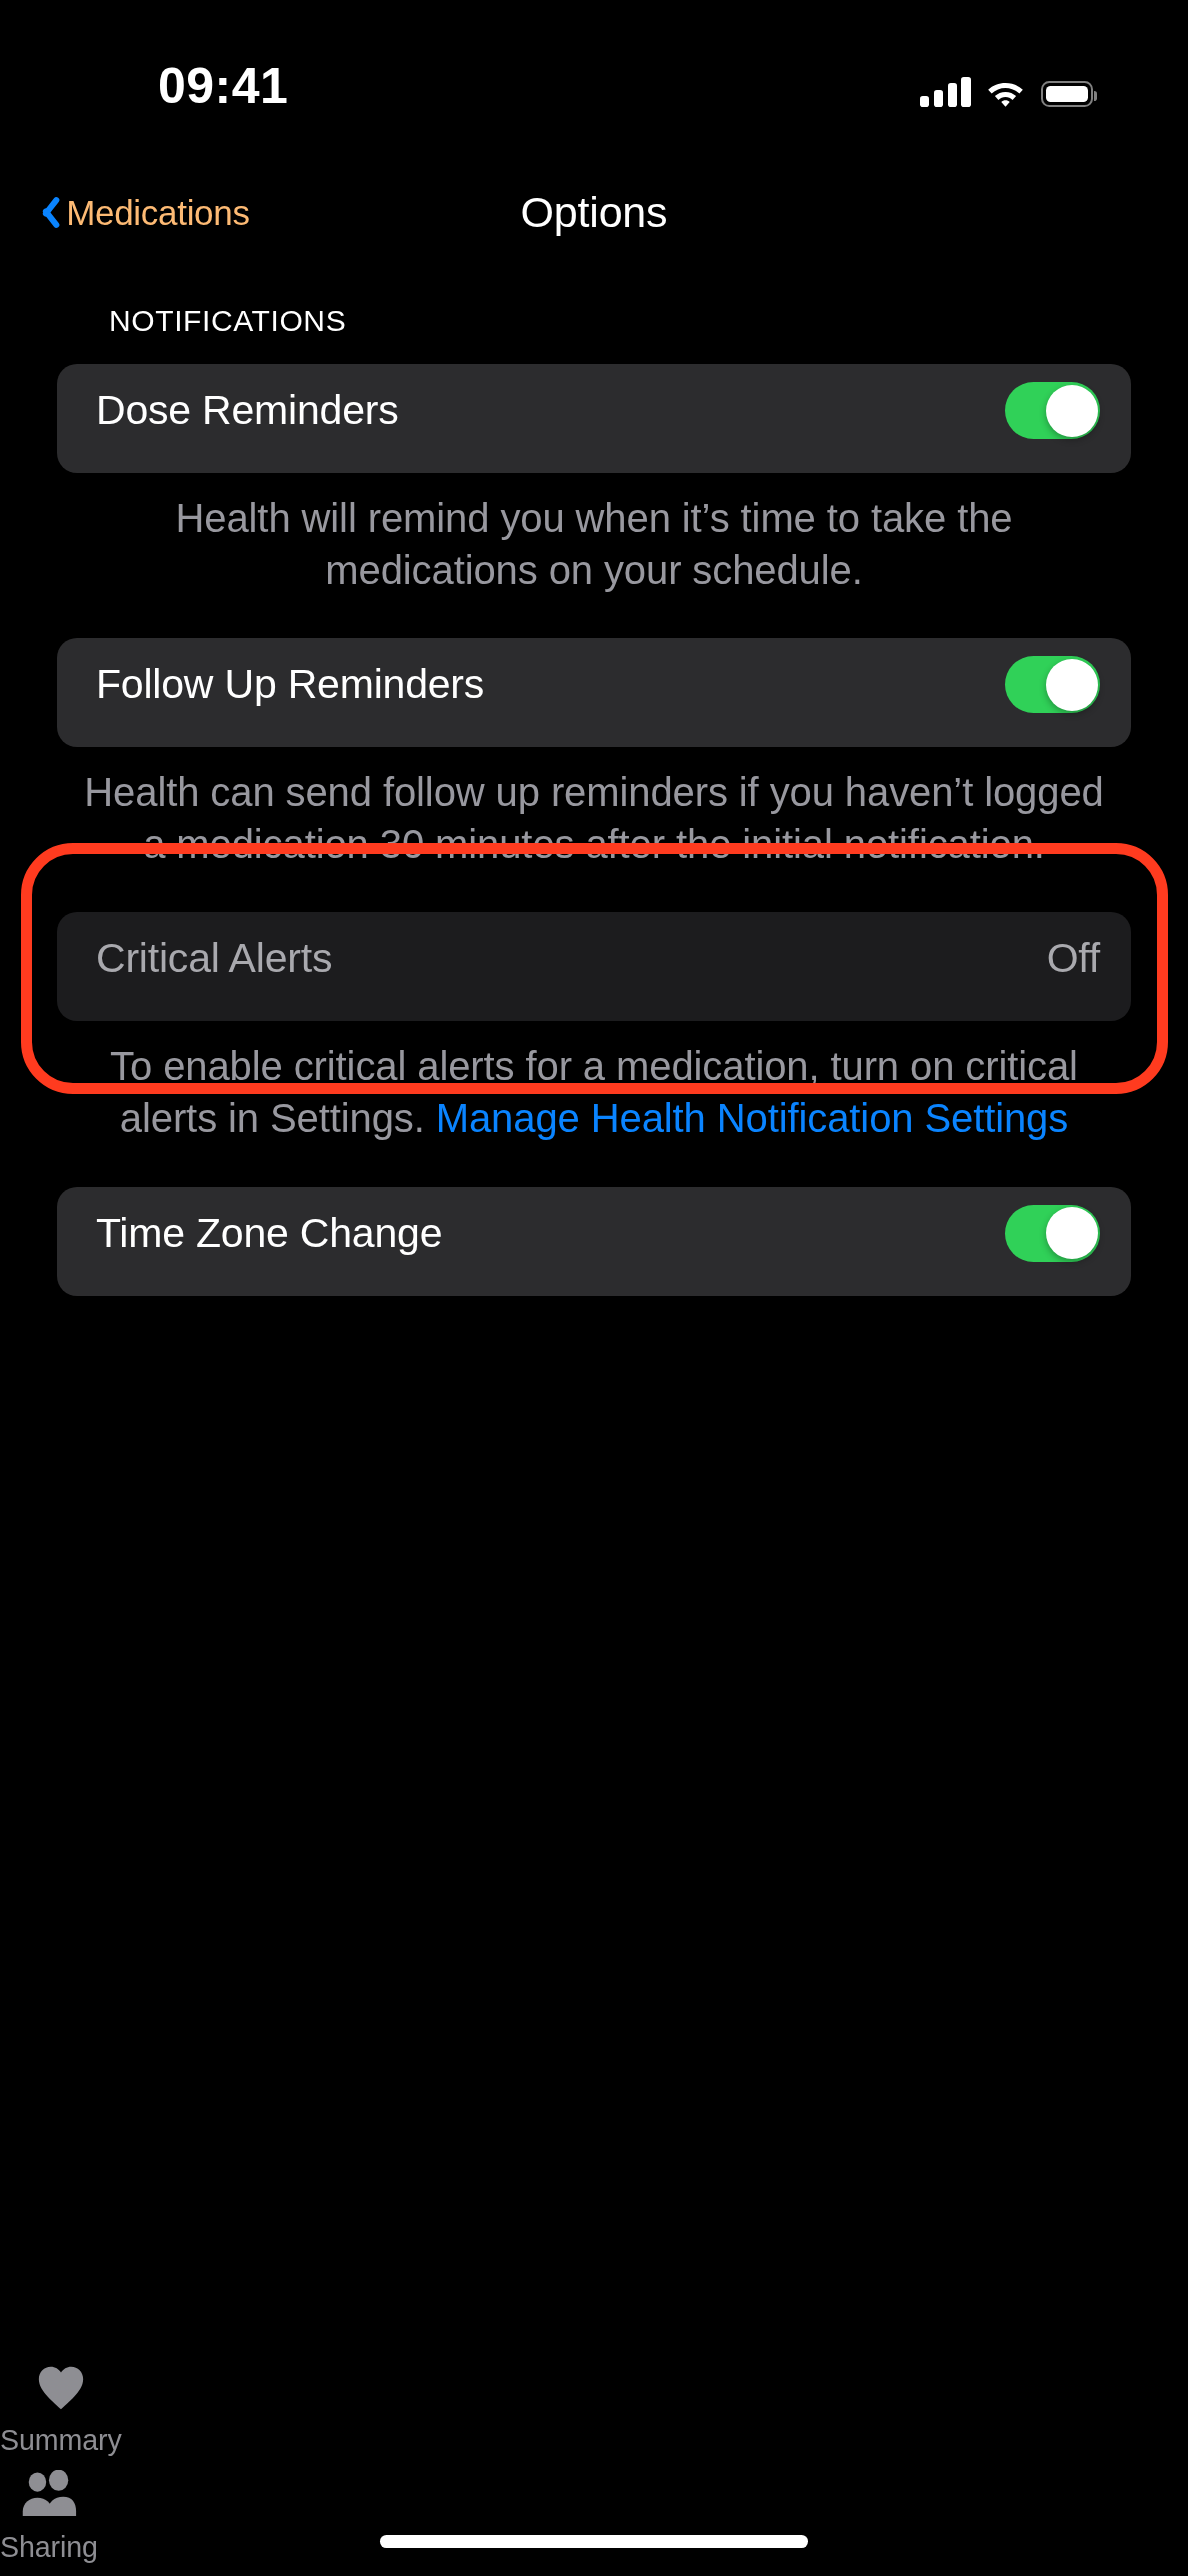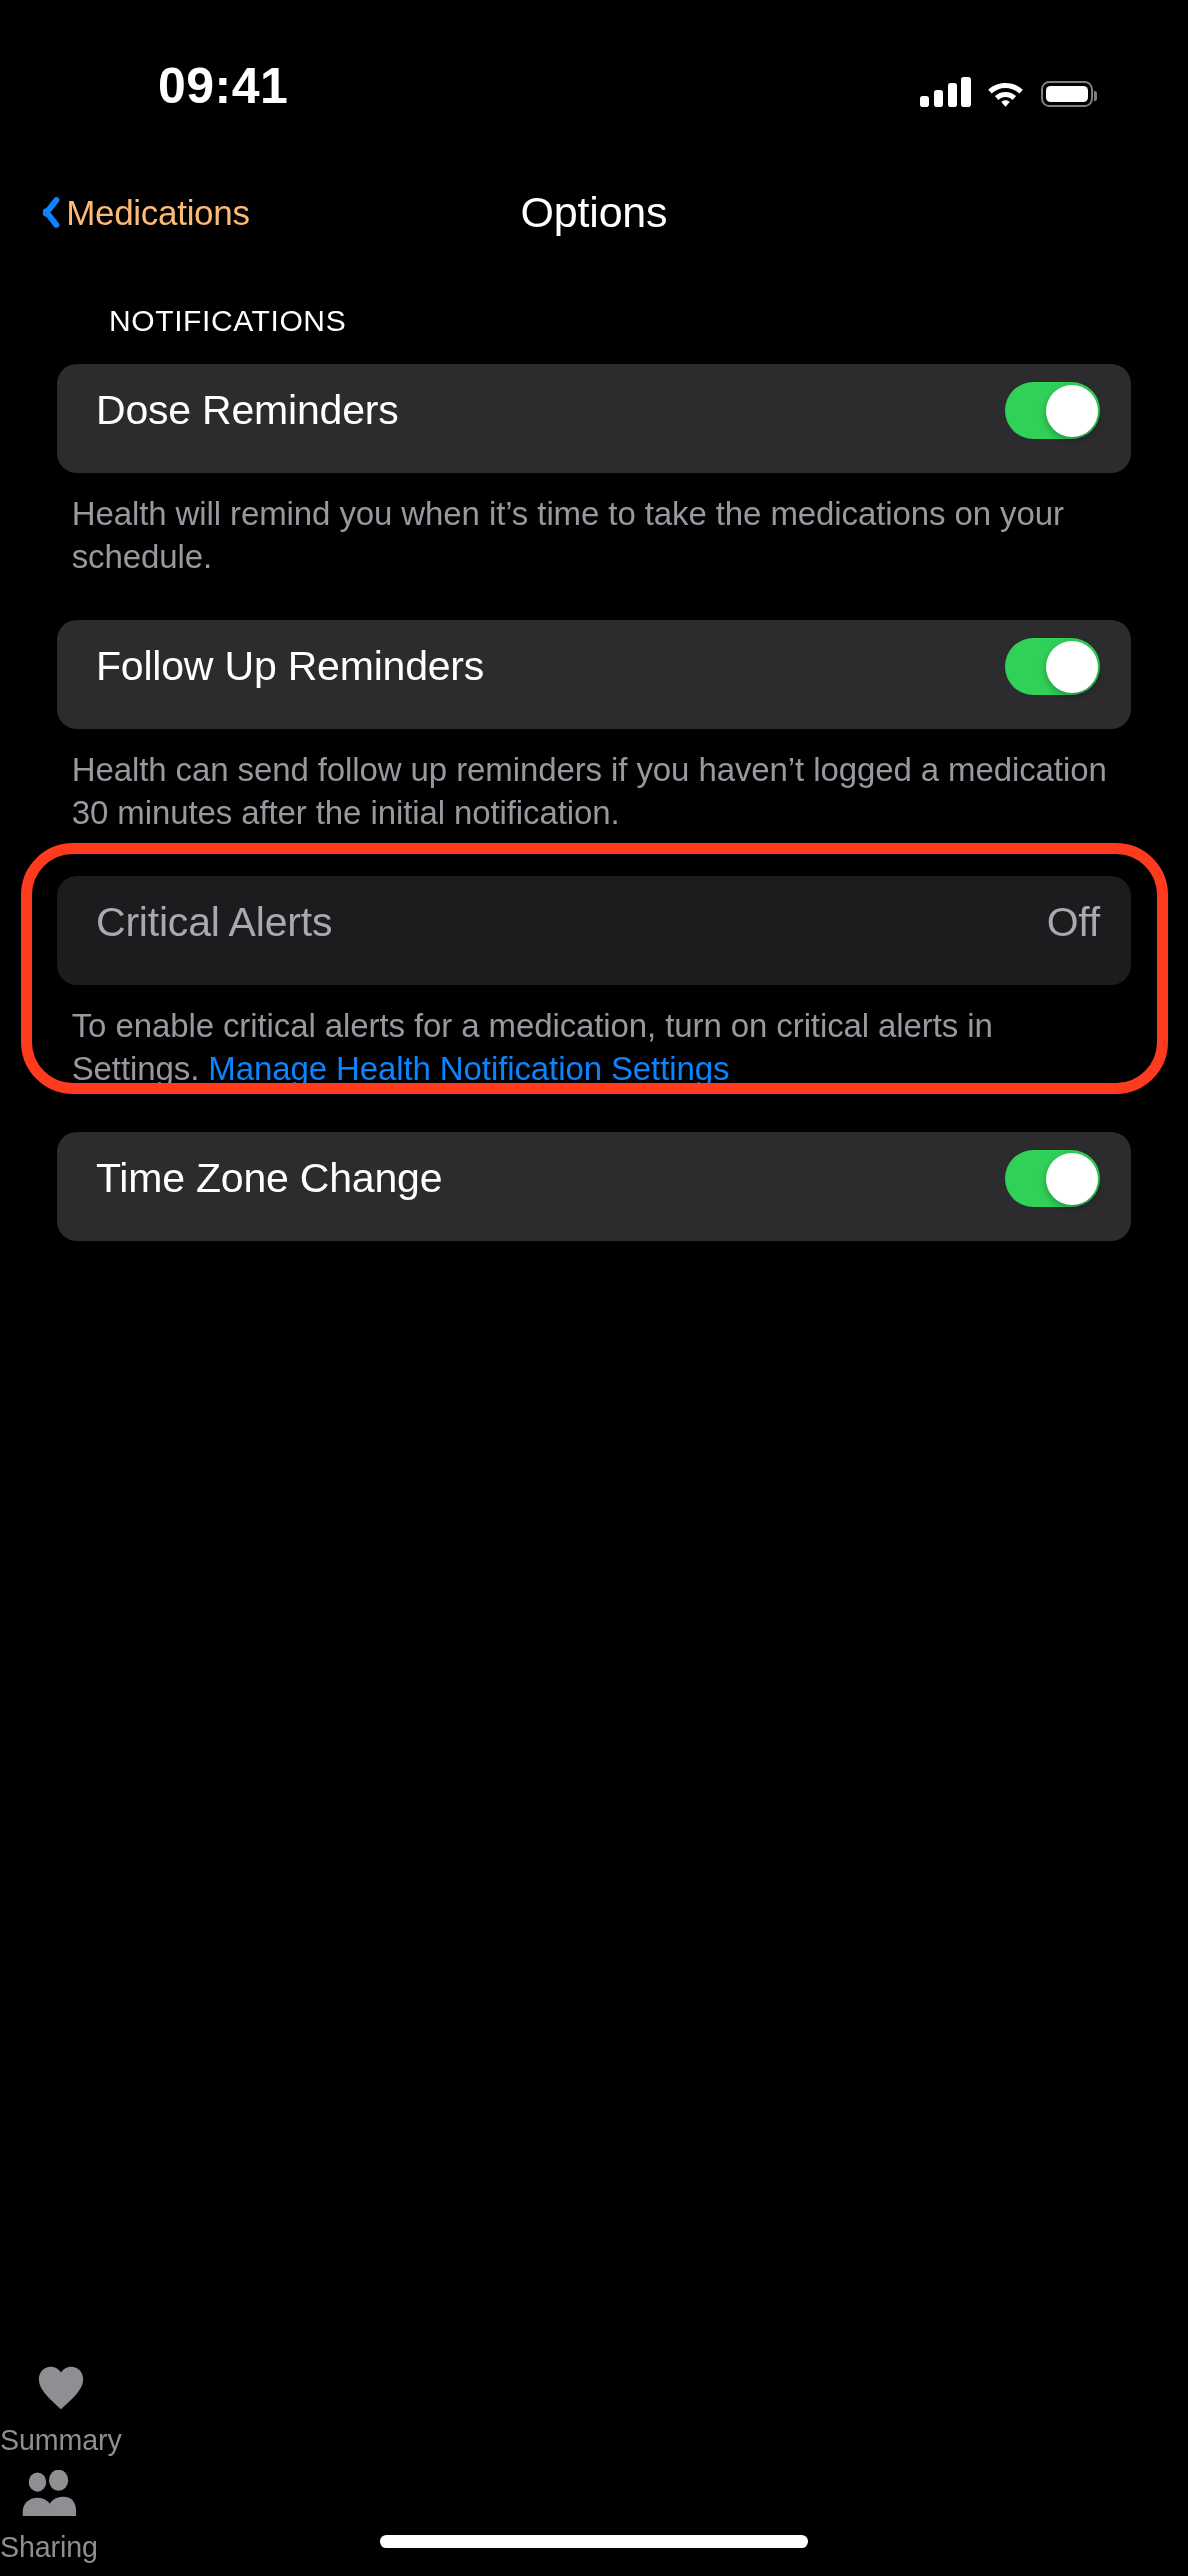--- a/index.html
+++ b/index.html
@@ -74,21 +74,21 @@
     height:109px; display:flex; align-items:center;
     padding:0 31px 16px 39px; justify-content:space-between;
   }
   .row.dim { background:#1c1c1e; }
   .row-label { font-size:41px; color:#fff; letter-spacing:-0.2px; }
   .row.dim .row-label { color:#a9a9ae; }
   .row-value { font-size:41px; color:#a9a9ae; letter-spacing:-0.2px; }
 
   .footer-text {
     margin:20px 57px 0 57px; padding:0 14.7px 0 14.7px;
-    font-size:33px; line-height:1.29; color:#98989f; letter-spacing:-0.1px;
+    font-size:40px; line-height:1.29; color:#98989f; letter-spacing:-0.1px;text-align:center;
   }
   .footer-text a { color:#0a84ff; text-decoration:none; }
   .gap { height:42px; }
 
   
   .toggle {
     width:95px; height:57px; border-radius:28.6px; background:#30d158;
     position:relative; flex:none; cursor:pointer;
   }
   .toggle .knob{

